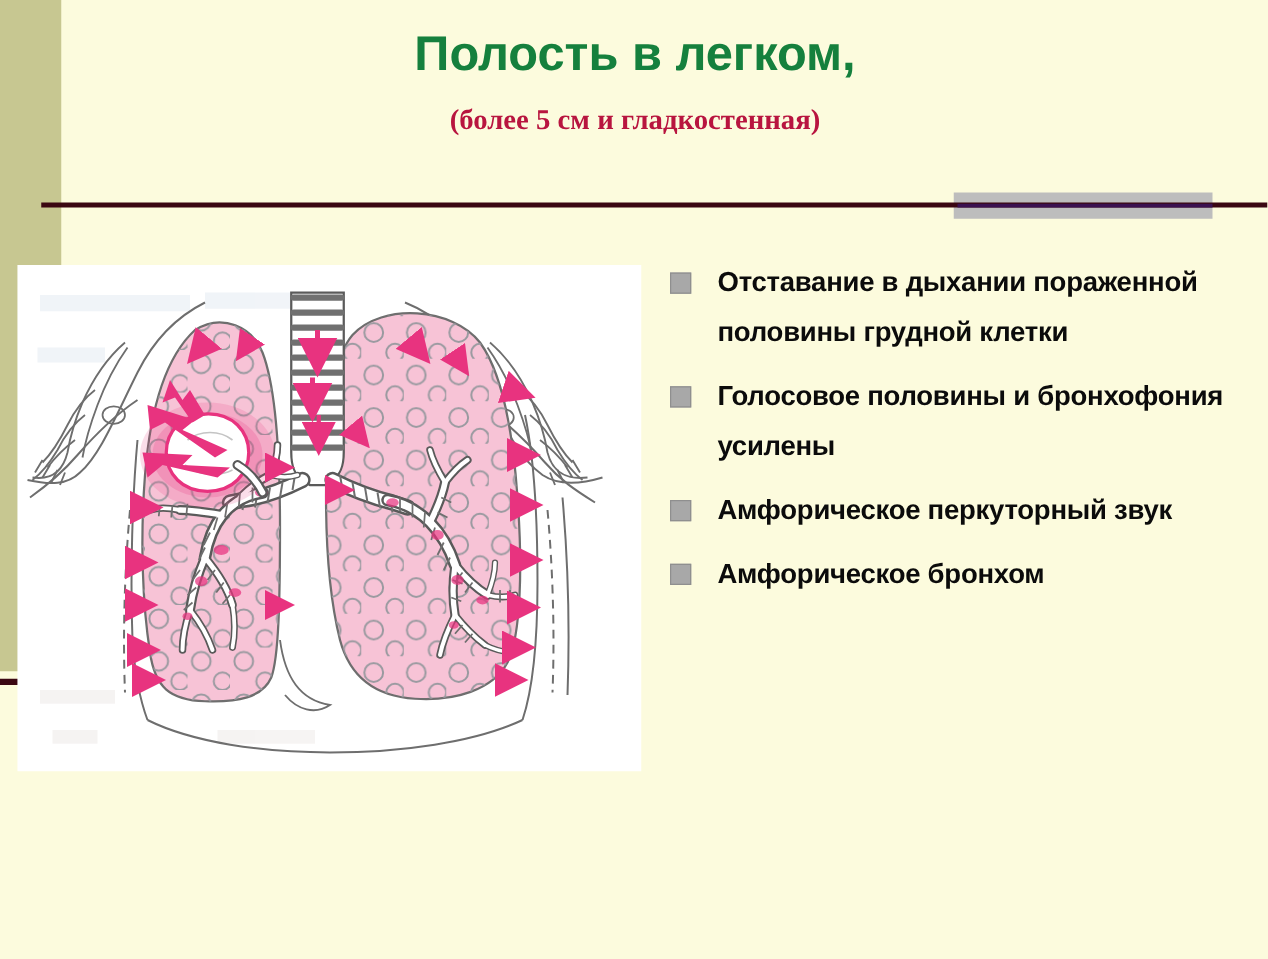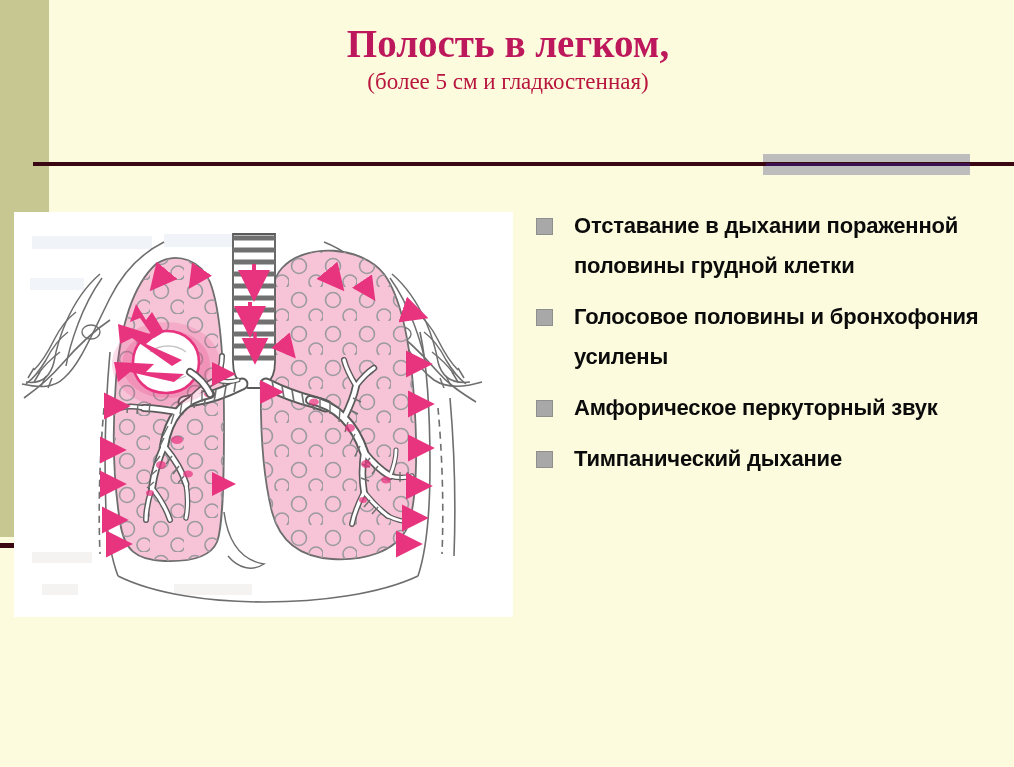--- a/index.html
+++ b/index.html
@@ -59,34 +59,34 @@
 
   
   .title-block {
     position: absolute;
     left: 150px;
     top: 22px;
     width: 716px;
     text-align: center;
   }
   .title-main {
-    font-family: Liberation Serif, serif;
+    font-family: Liberation Sans, sans-serif;
     font-weight: bold;
     font-size: 39px;
     line-height: 44px;
-    color: #be185d;
+    color: #15803d;
     letter-spacing: 0px;
   }
   .title-sub {
     font-family: "Liberation Serif", serif;
-    font-weight: normal;
+    font-weight: bold;
     font-size: 23px;
     line-height: 27px;
     color: #B8153F;
-    margin-top: 2px;
+    margin-top: 16px;
   }
 
   
   .figure-panel {
     position: absolute;
     left: 14px;
     top: 212px;
     width: 499px;
     height: 405px;
     background: #FFFFFF;
@@ -435,15 +435,15 @@
   <div class="bullet-item">
     <span class="bullet-marker"></span>
     <span class="bullet-text">Голосовое половины и бронхофония усилены</span>
   </div>
   <div class="bullet-item">
     <span class="bullet-marker"></span>
     <span class="bullet-text">Амфорическое перкуторный звук</span>
   </div>
   <div class="bullet-item">
     <span class="bullet-marker"></span>
-    <span class="bullet-text">Тимпанический дыхание</span>
+    <span class="bullet-text">Амфорическое бронхом</span>
   </div>
 </div>
 
 </body></html>

